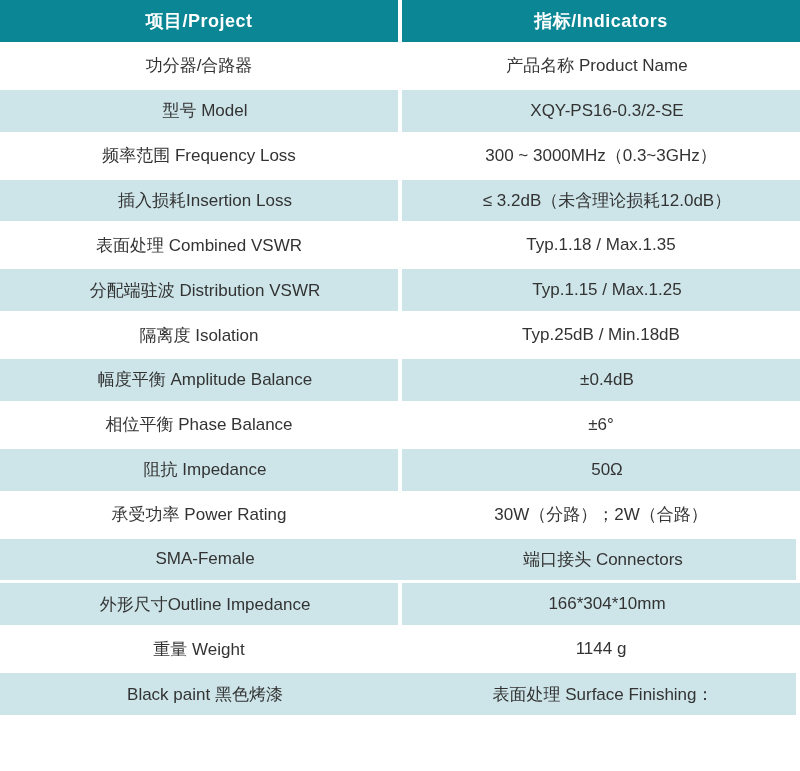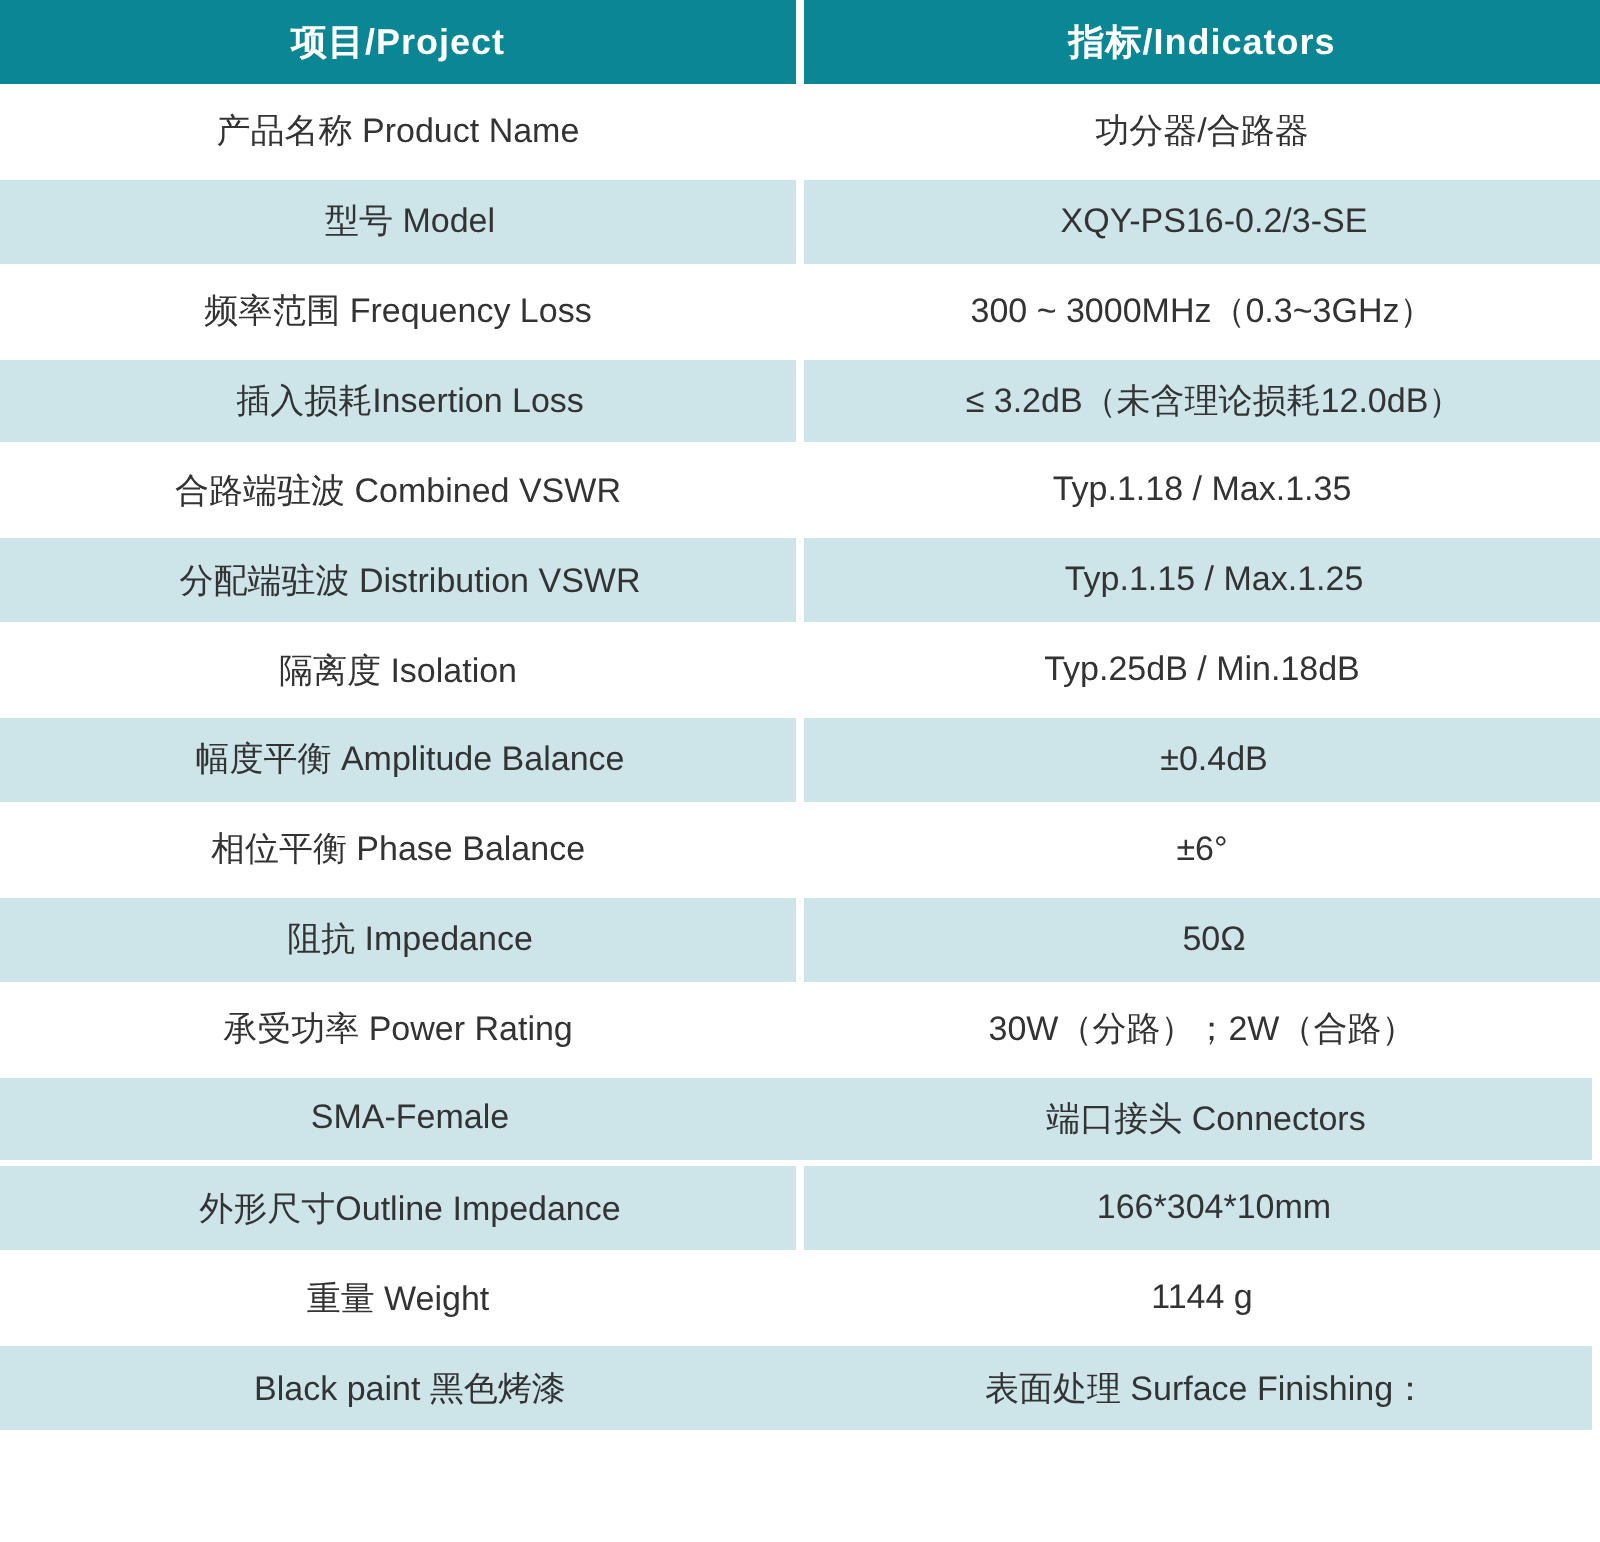--- a/index.html
+++ b/index.html
@@ -46,41 +46,41 @@
 </head>
 <body>
 
 <div class="spec-table">
   <div class="row head">
     <div class="cell left">项目/Project</div>
     <div class="cell">指标/Indicators</div>
   </div>
 
   <div class="row">
+    <div class="cell">功分器/合路器</div>
     <div class="cell left">产品名称 Product Name</div>
-    <div class="cell">功分器/合路器</div>
   </div>
 
   <div class="row alt">
     <div class="cell left">型号 Model</div>
-    <div class="cell">XQY-PS16-0.2/3-SE</div>
+    <div class="cell">XQY-PS16-0.3/2-SE</div>
   </div>
 
   <div class="row">
     <div class="cell left">频率范围 Frequency Loss</div>
     <div class="cell">300 ~ 3000MHz（0.3~3GHz）</div>
   </div>
 
   <div class="row alt">
     <div class="cell left">插入损耗Insertion Loss</div>
     <div class="cell">≤ 3.2dB（未含理论损耗12.0dB）</div>
   </div>
 
   <div class="row">
-    <div class="cell left">合路端驻波 Combined VSWR</div>
+    <div class="cell left">表面处理 Combined VSWR</div>
     <div class="cell">Typ.1.18 / Max.1.35</div>
   </div>
 
   <div class="row alt">
     <div class="cell left">分配端驻波 Distribution VSWR</div>
     <div class="cell">Typ.1.15 / Max.1.25</div>
   </div>
 
   <div class="row">
     <div class="cell left">隔离度 Isolation</div>

